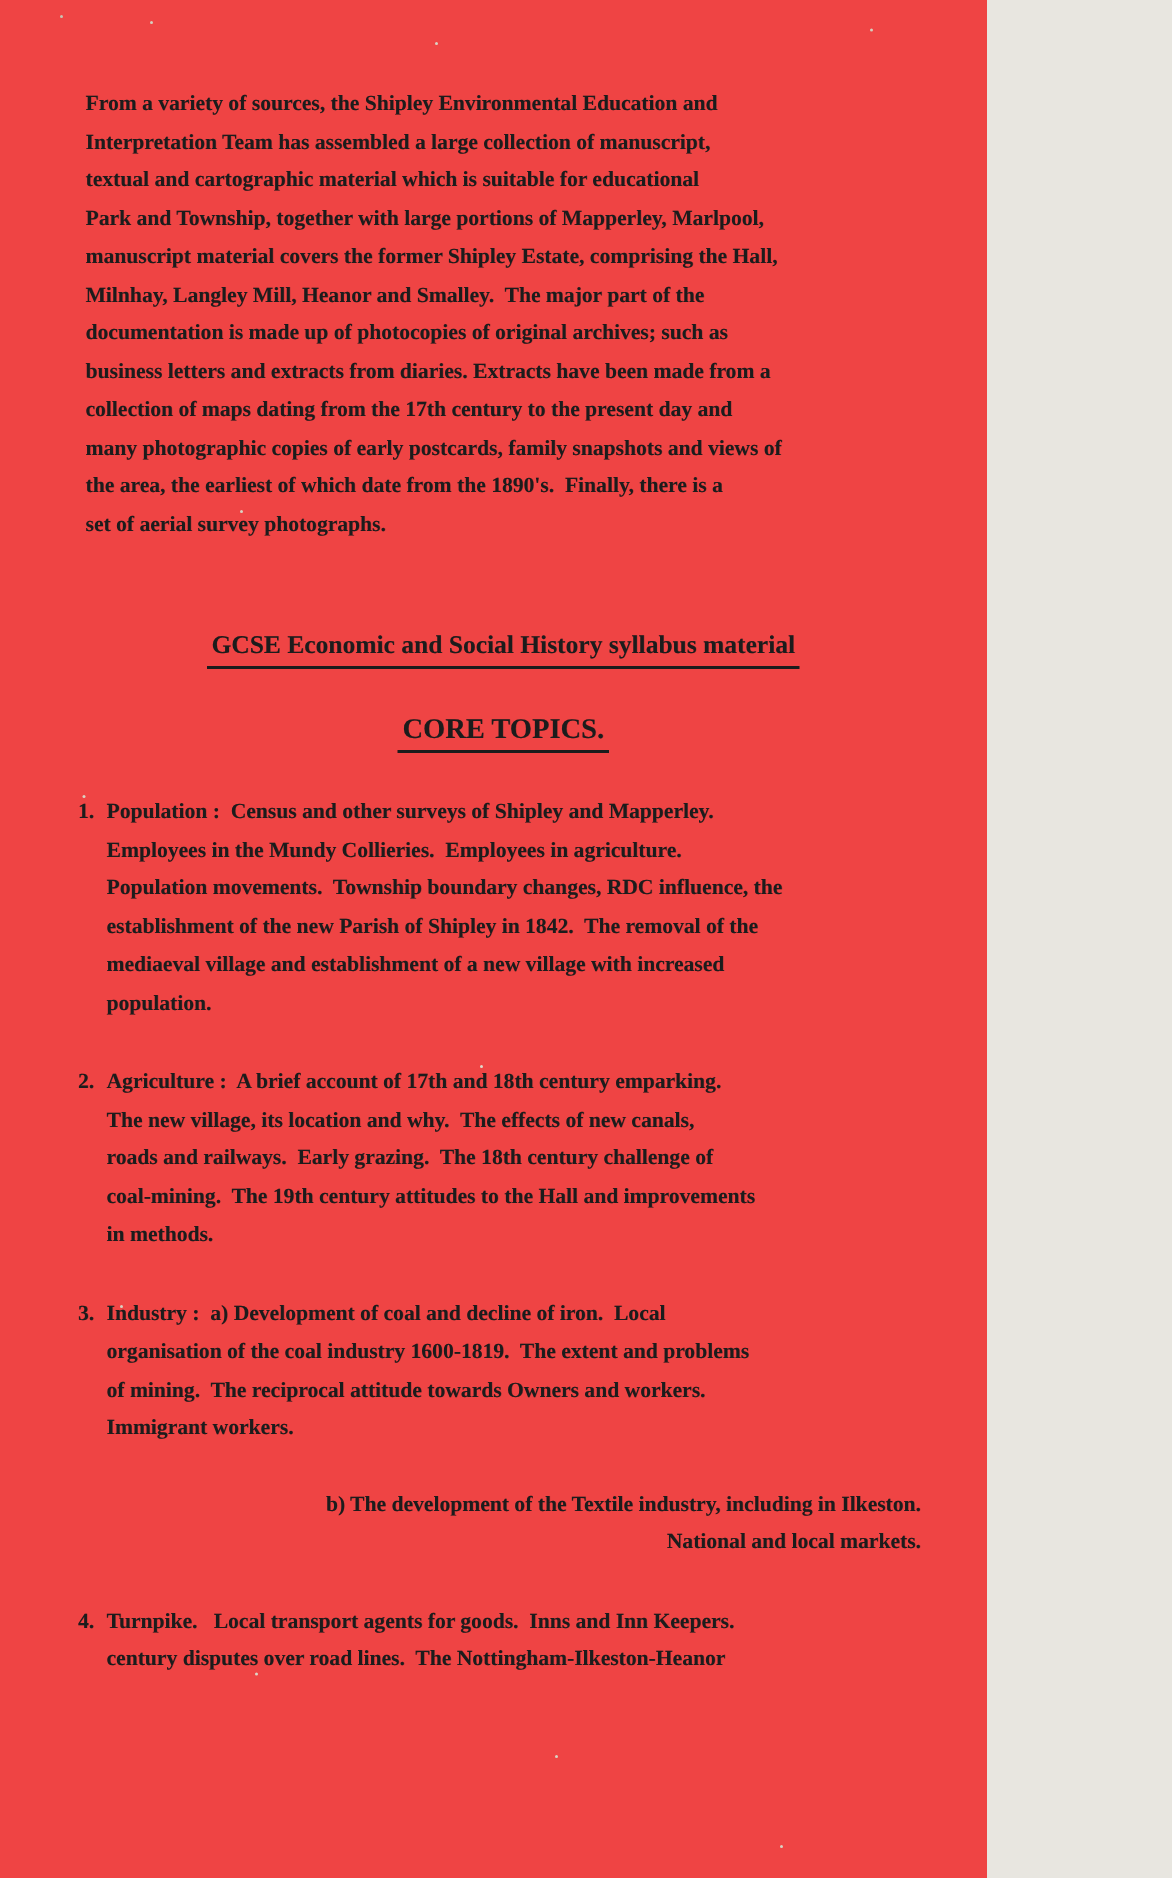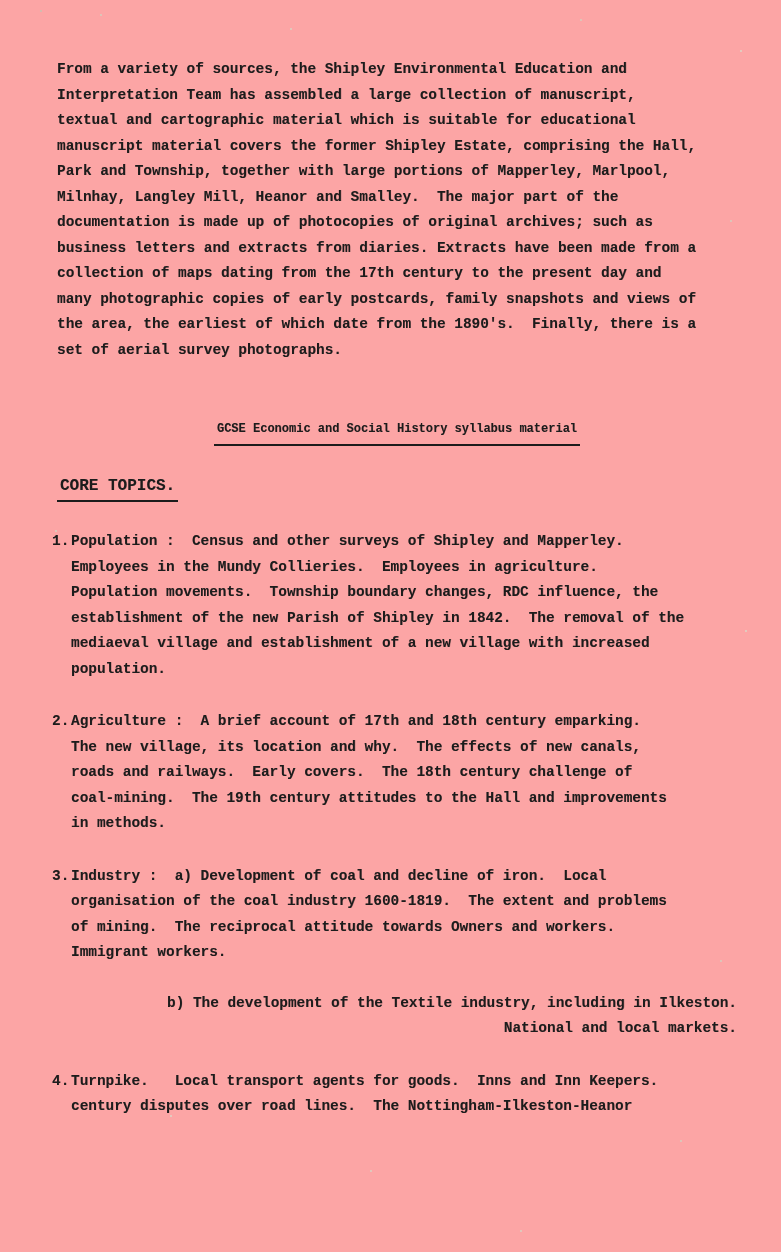--- a/index.html
+++ b/index.html
@@ -2,25 +2,25 @@
 <html><head>
 <meta charset="utf-8">
 <style>
   html, body {
     margin: 0;
     padding: 0;
     background: #e8e6e0;
   }
   .page {
     position: relative;
-    width: 781px;
+    width: 658px;
     height: 1252px;
-    background: #fca5a5;
+    background: #ef4444;
     overflow: hidden;
-    font-family: Liberation Mono, monospace;
+    font-family: Liberation Serif, serif;
     font-weight: 700;
     font-size: 14.4px;
     line-height: 25.5px;
     color: #1c1c1c;
     text-shadow: 0.3px 0.3px 0 rgba(25,25,25,0.35);
   }
   
   .specks {
     position: absolute;
     top: 10px; left: 40px;
@@ -37,27 +37,27 @@
   .content {
     position: relative;
     padding: 57px 44px 0 57px;
   }
   .line {
     white-space: pre;
   }
   .heading-main {
     margin: 54px 0 0 0;
     text-align: center;
-    font-size: 12px;
+    font-size: 17px;
     font-weight: 700;
   }
   .heading-sub {
     margin: 28px 0 0 0;
-    text-align: left;
-    font-size: 16px;
+    text-align: center;
+    font-size: 19px;
     font-weight: 700;
   }
   .underlined {
     display: inline-block;
     border-bottom: 2px solid #1c1c1c;
     padding: 0 3px 1px 3px;
   }
   .topics {
     margin-top: 27px;
     padding-left: 4px; 
@@ -86,22 +86,22 @@
 <body>
 
 <div class="page">
   <div class="specks"></div>
   <div class="content">
 
     <div class="intro">
       <div class="line">From a variety of sources, the Shipley Environmental Education and</div>
       <div class="line">Interpretation Team has assembled a large collection of manuscript,</div>
       <div class="line">textual and cartographic material which is suitable for educational</div>
+      <div class="line">Park and Township, together with large portions of Mapperley, Marlpool,</div>
       <div class="line">manuscript material covers the former Shipley Estate, comprising the Hall,</div>
-      <div class="line">Park and Township, together with large portions of Mapperley, Marlpool,</div>
       <div class="line">Milnhay, Langley Mill, Heanor and Smalley.  The major part of the</div>
       <div class="line">documentation is made up of photocopies of original archives; such as</div>
       <div class="line">business letters and extracts from diaries. Extracts have been made from a</div>
       <div class="line">collection of maps dating from the 17th century to the present day and</div>
       <div class="line">many photographic copies of early postcards, family snapshots and views of</div>
       <div class="line">the area, the earliest of which date from the 1890's.  Finally, there is a</div>
       <div class="line">set of aerial survey photographs.</div>
     </div>
 
     <h1 class="heading-main"><span class="underlined">GCSE Economic and Social History syllabus material</span></h1>
@@ -120,21 +120,21 @@
           <div class="line">mediaeval village and establishment of a new village with increased</div>
           <div class="line">population.</div>
         </div>
       </div>
 
       <div class="topic">
         <div class="topic-number">2.</div>
         <div class="topic-body">
           <div class="line">Agriculture :  A brief account of 17th and 18th century emparking.</div>
           <div class="line">The new village, its location and why.  The effects of new canals,</div>
-          <div class="line">roads and railways.  Early covers.  The 18th century challenge of</div>
+          <div class="line">roads and railways.  Early grazing.  The 18th century challenge of</div>
           <div class="line">coal-mining.  The 19th century attitudes to the Hall and improvements</div>
           <div class="line">in methods.</div>
         </div>
       </div>
 
       <div class="topic">
         <div class="topic-number">3.</div>
         <div class="topic-body">
           <div class="line">Industry :  a) Development of coal and decline of iron.  Local</div>
           <div class="line">organisation of the coal industry 1600-1819.  The extent and problems</div>

